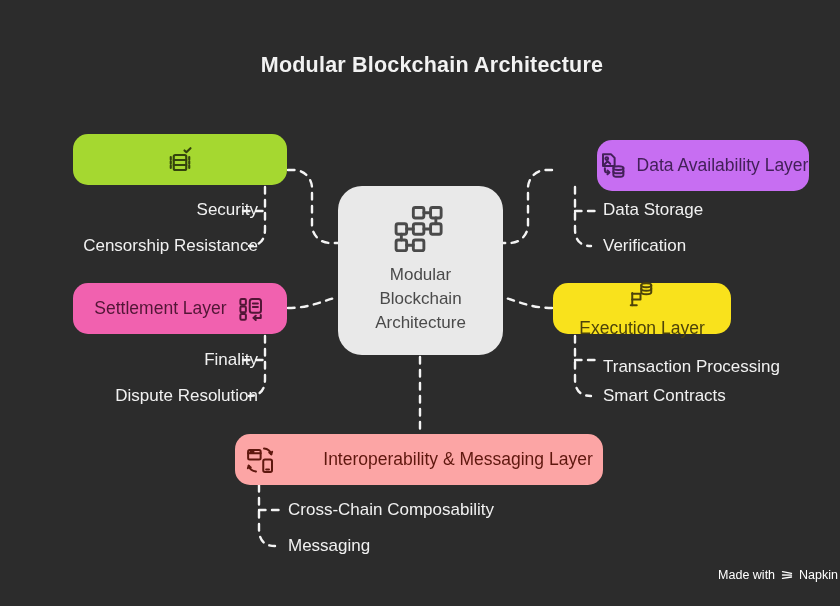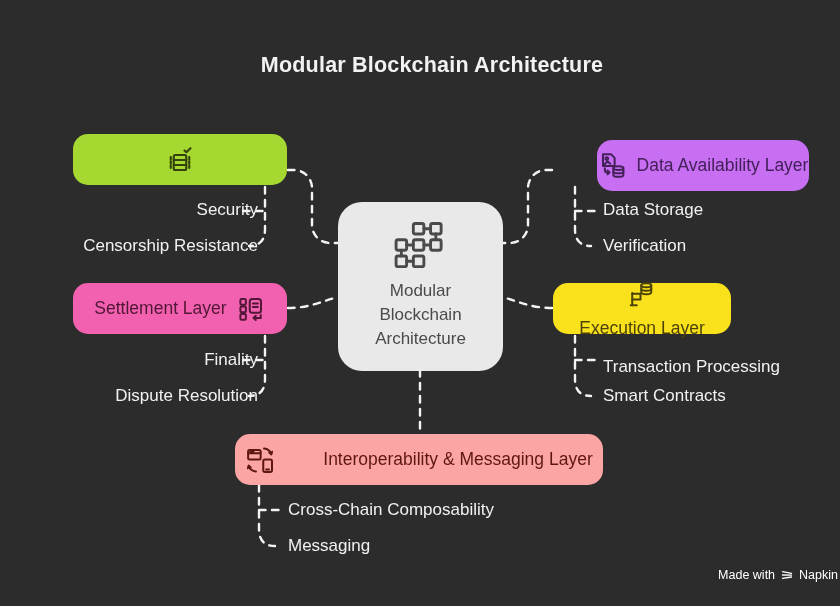--- a/index.html
+++ b/index.html
@@ -23,21 +23,21 @@
   .n-consensus{left:73px;top:134px;width:214px;}
   .n-da{left:553px;top:140px;width:212px;margin-left:44px;}
   .n-settlement{left:73px;top:283px;width:214px;}
   .n-execution{left:553px;top:283px;width:178px;flex-direction:column;}
   .n-interop{left:235px;top:434px;width:368px;}
   .nicon{display:flex;flex-shrink:0;}
   .nicon svg{width:30px;height:30px;}
   .center-node{
     position:absolute;left:338px;top:186px;width:165px;height:169px;border-radius:24px;
     display:flex;flex-direction:column;align-items:center;justify-content:center;gap:11px;
-    text-align:center;font-size:17px;font-weight:500;line-height:24px;margin-top:16px;
+    text-align:center;font-size:17px;font-weight:500;line-height:24px;
   }
   .cicon{display:flex;}
   .cicon svg{width:54px;height:46px;}
   .sub{
     position:absolute;color:#f1f1f1;font-size:17px;font-weight:500;
     line-height:24px;white-space:nowrap;
   }
   .s-security{top:198px;right:606px;}
   .s-censorship{top:234px;right:606px;margin-left:11px;}
   .s-finality{top:348px;right:606px;}

